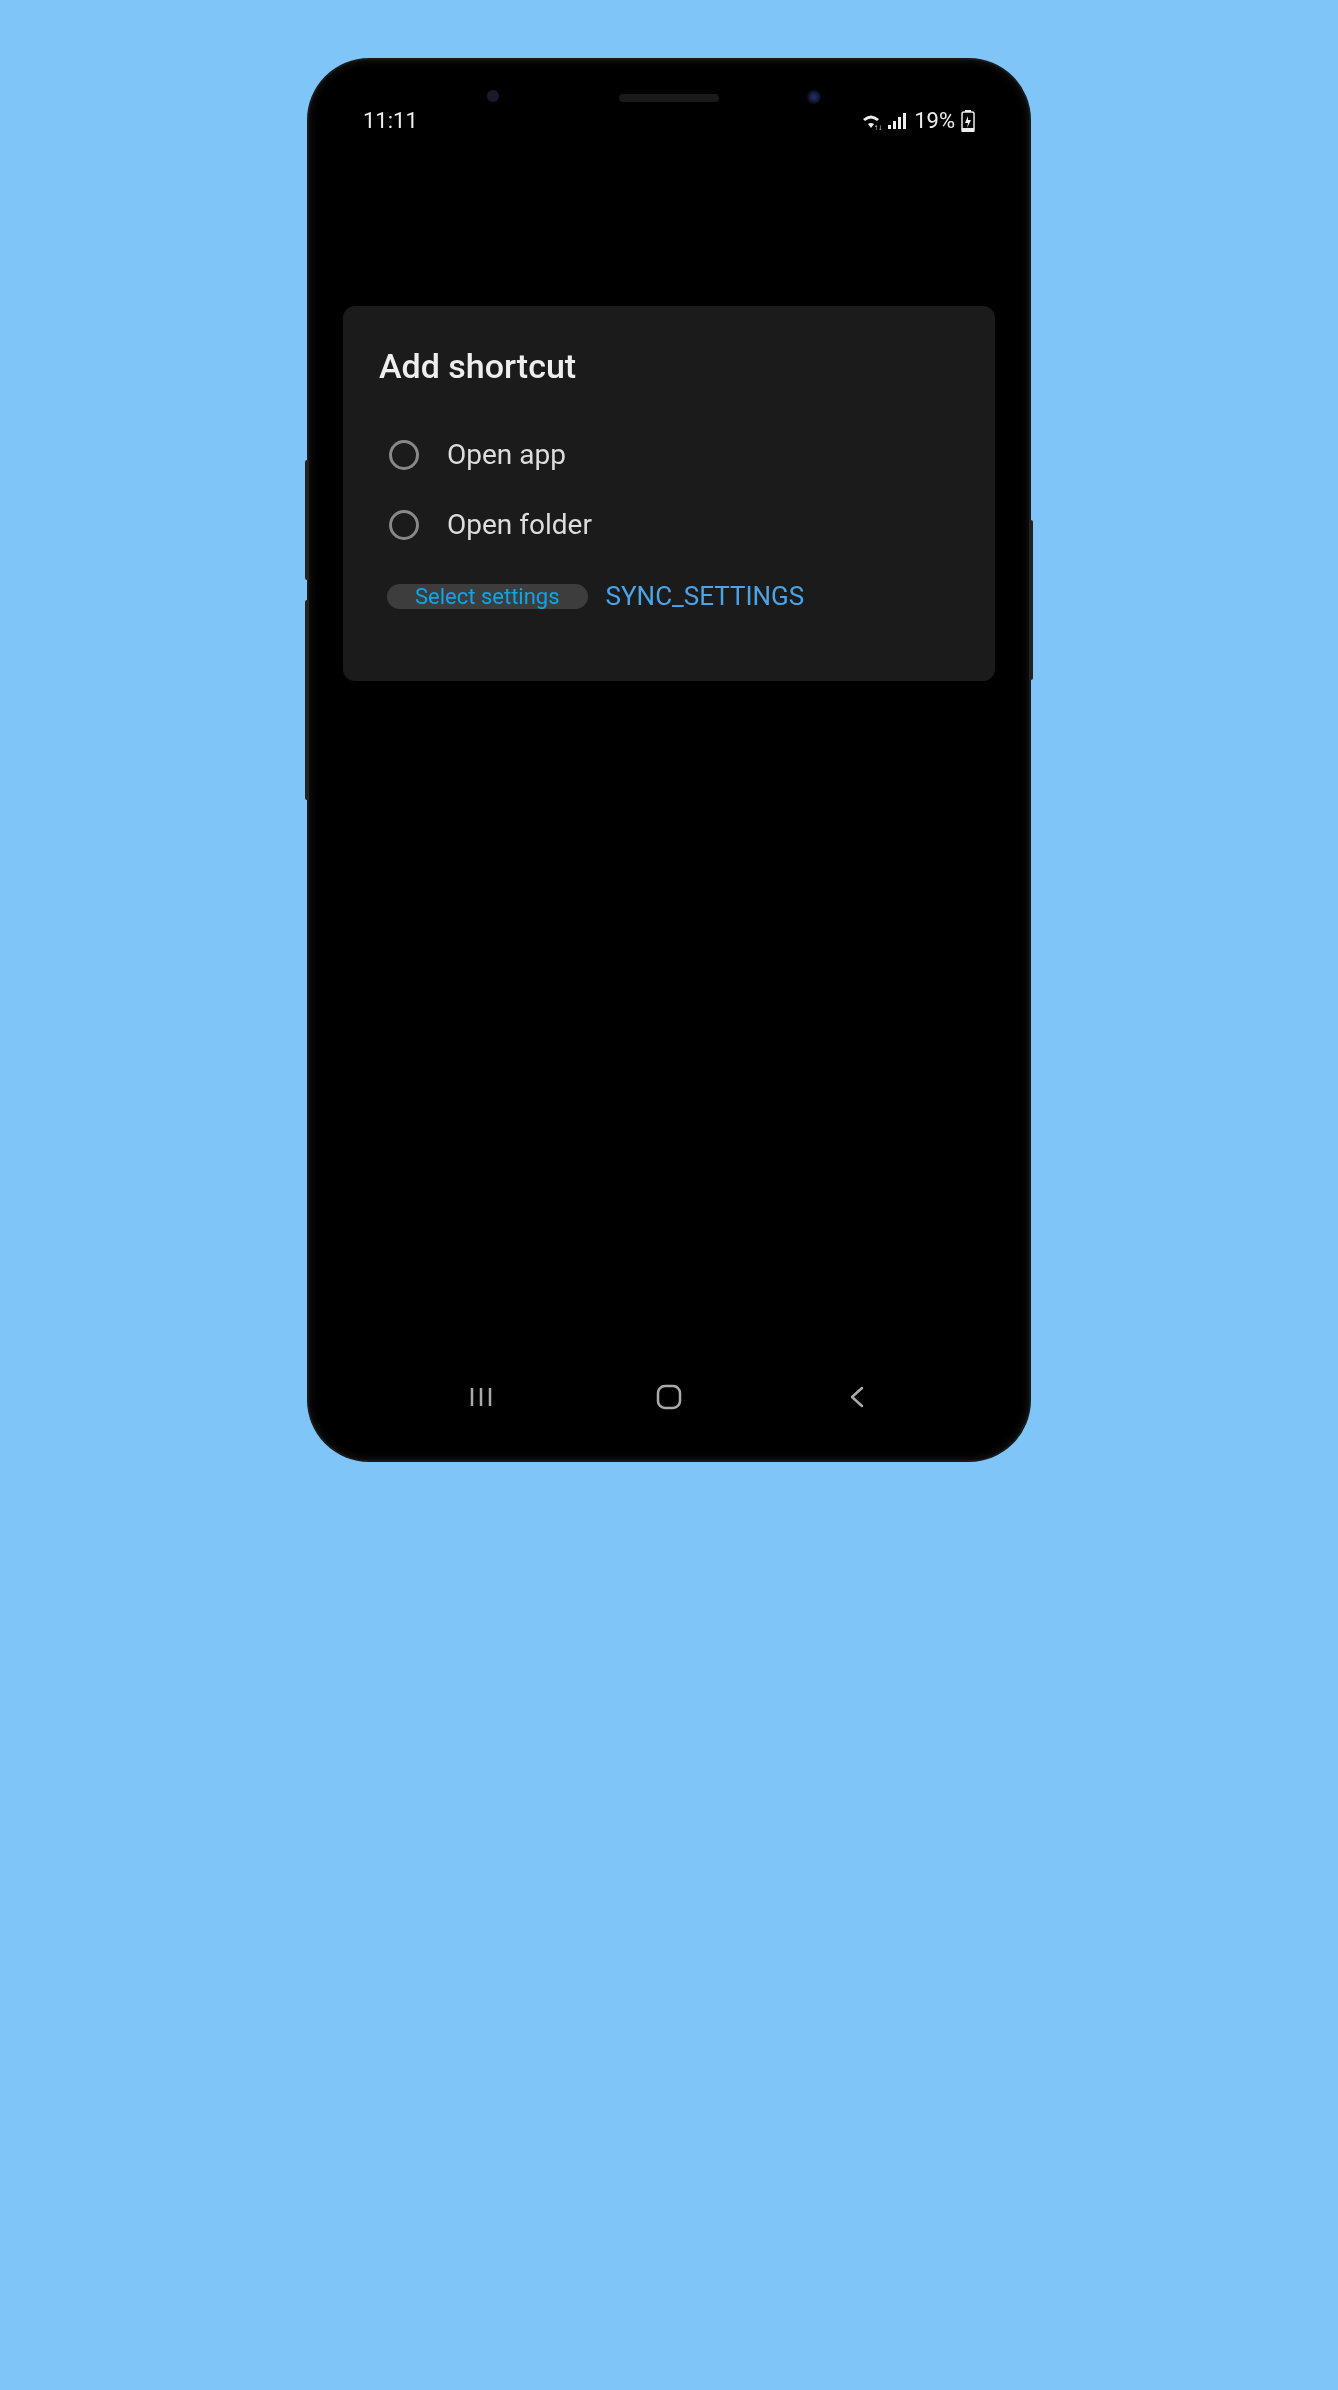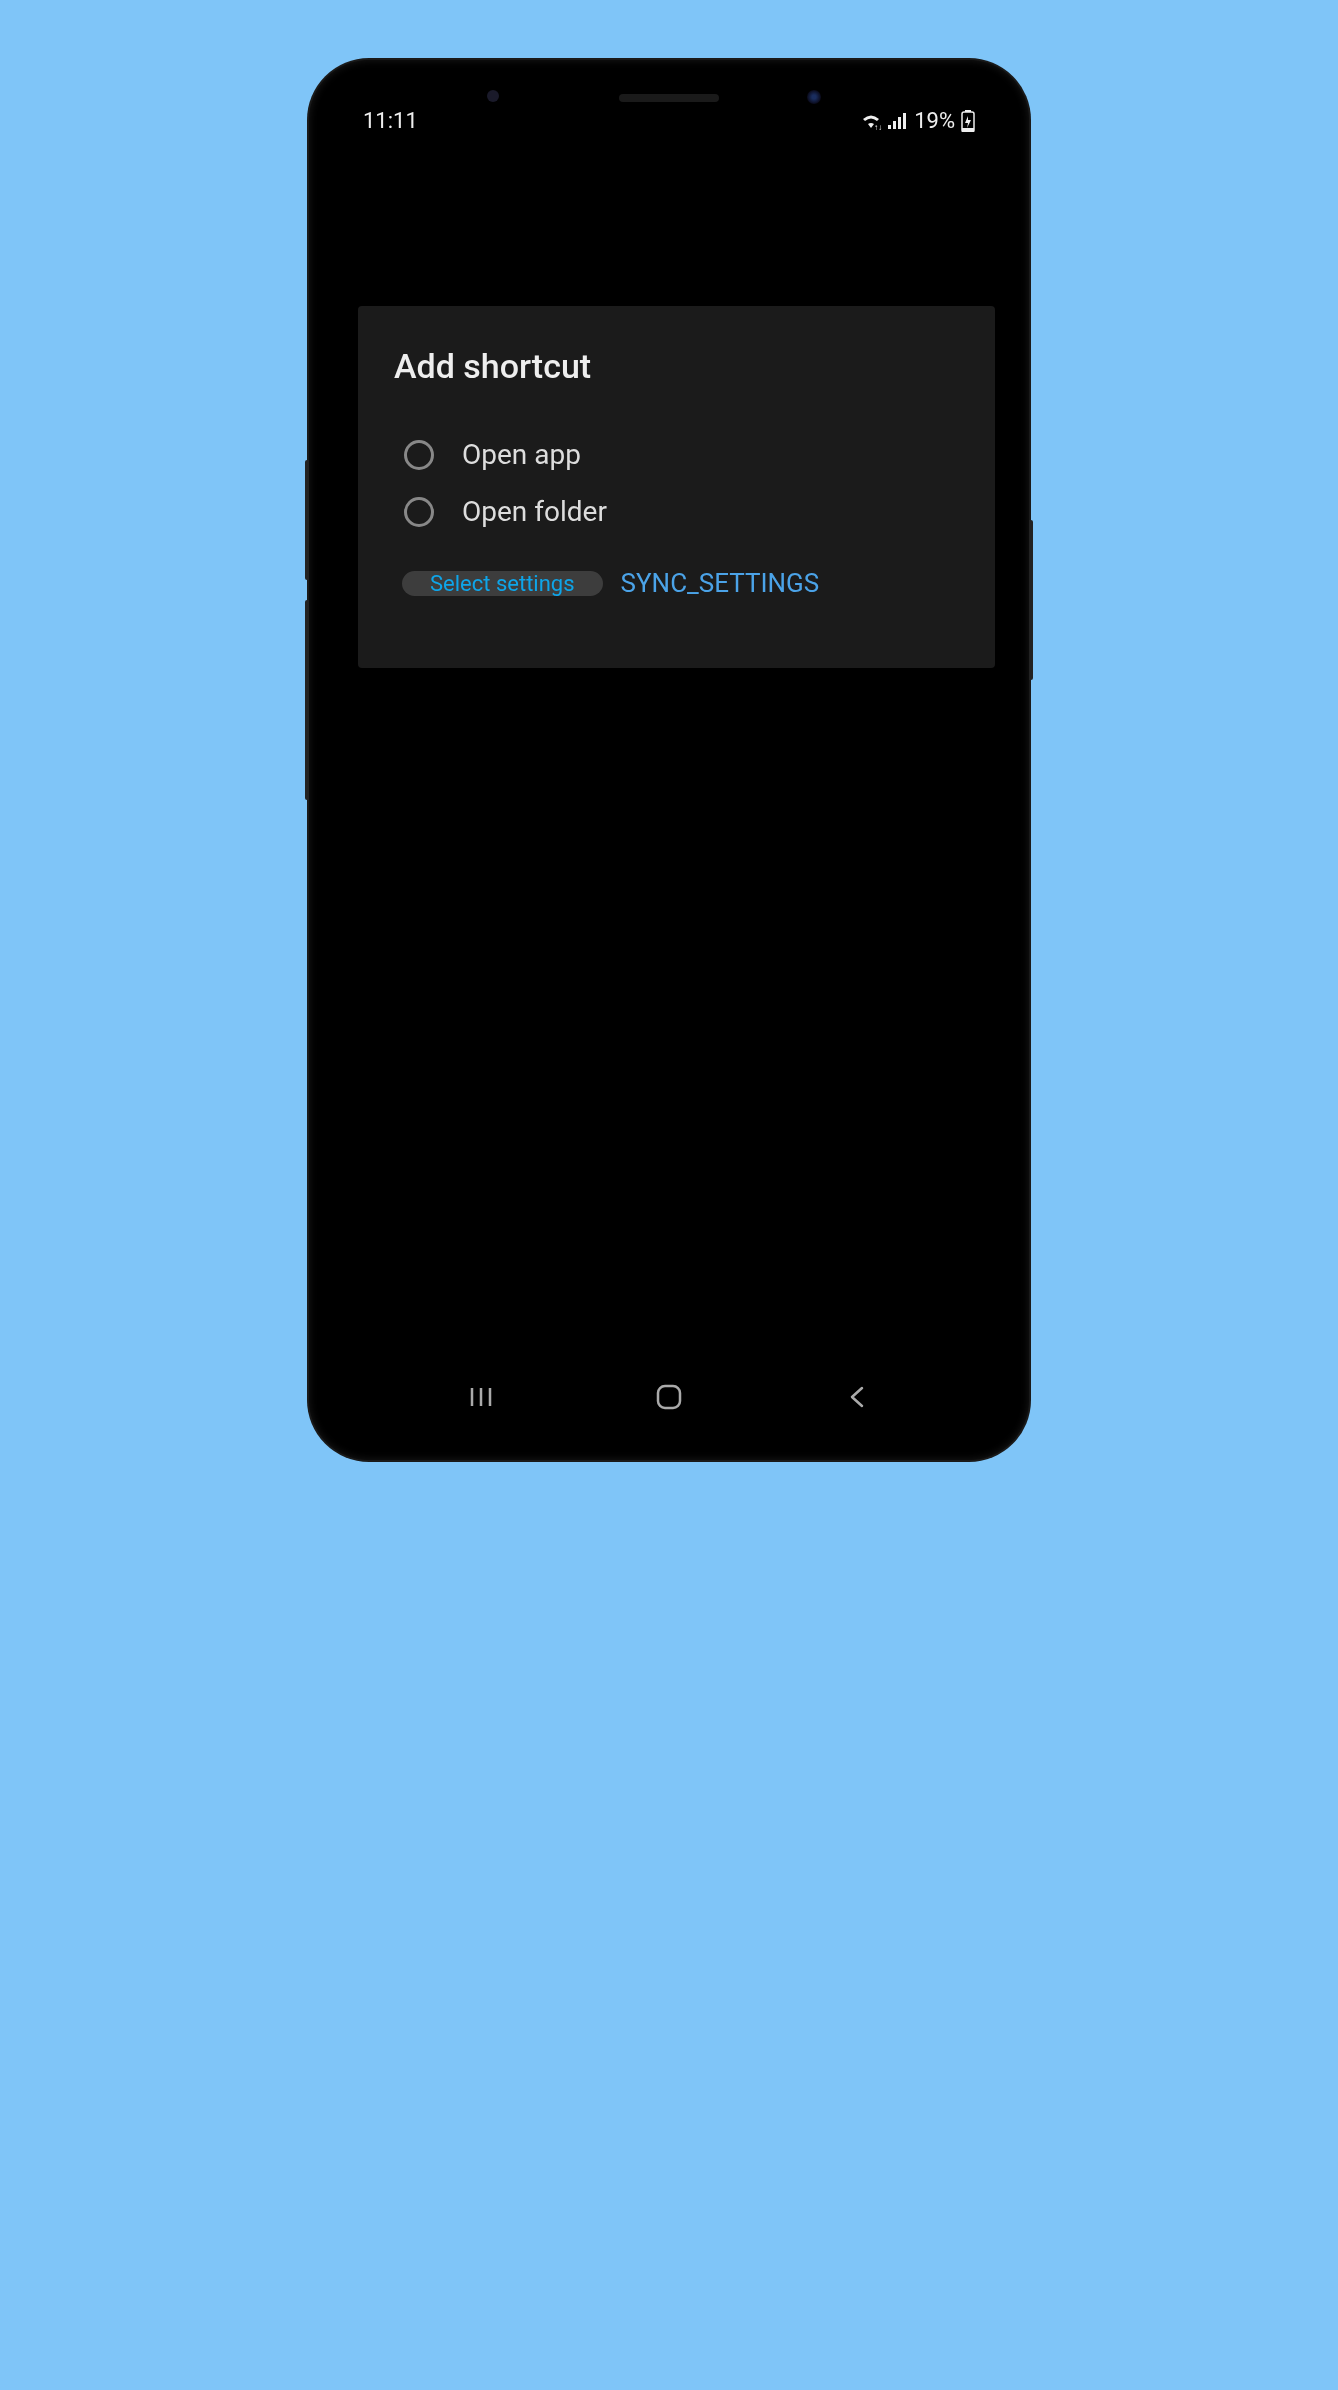--- a/index.html
+++ b/index.html
@@ -108,34 +108,33 @@
     }
     .content {
       flex: 1;
       padding: 0 16px;
       display: flex;
       flex-direction: column;
     }
     .spacer-top { height: 150px; }
     .dialog {
       background: #1b1b1b;
-      border-radius: 4px;
+      border-radius: 12px;
       padding: 40px 36px 28px 36px;
-      margin-left: 15px;
     }
     .dialog-title {
       color: #eee;
       font-size: 34px;
       font-weight: 500;
       margin-bottom: 52px;
     }
     .radio-group {
       display: flex;
       flex-direction: column;
-      gap: 24px;
+      gap: 37px;
       padding-left: 10px;
     }
     .radio-item {
       display: flex;
       align-items: center;
       gap: 28px;
       cursor: pointer;
     }
     .radio-circle {
       width: 30px;

